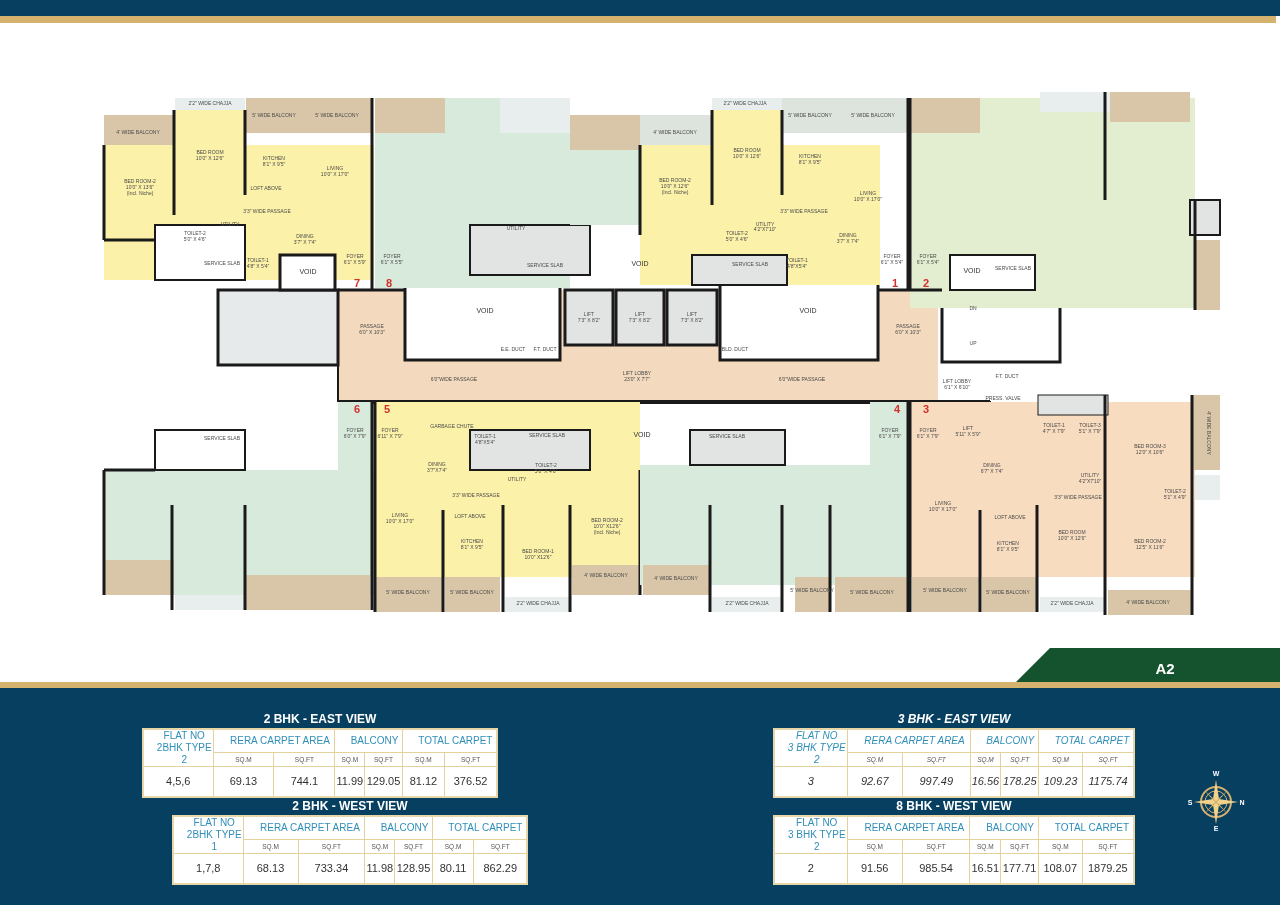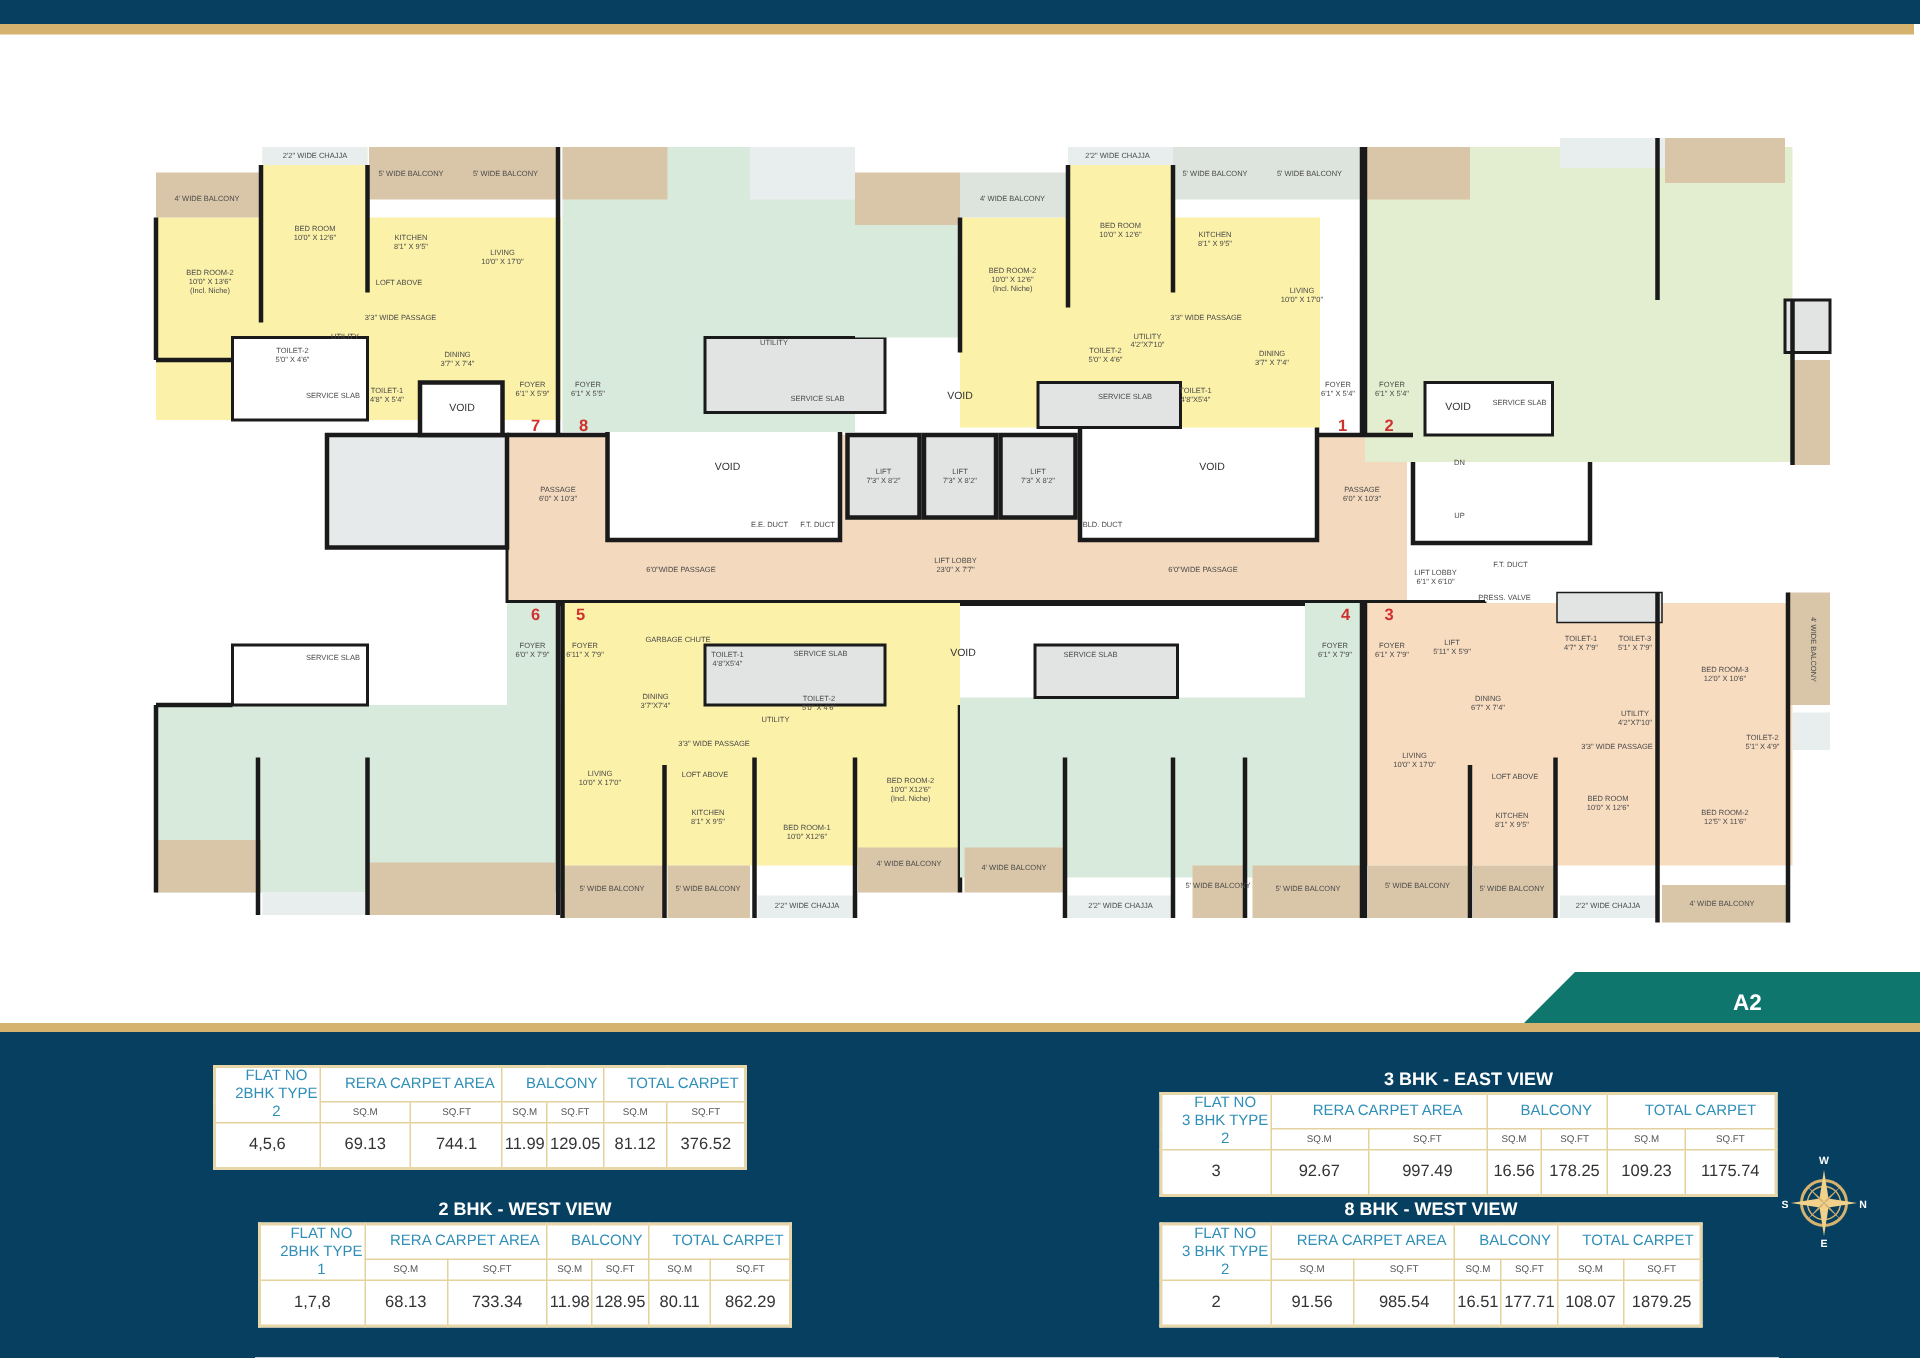--- a/index.html
+++ b/index.html
@@ -3,21 +3,21 @@
 <meta charset="utf-8">
 <style>
   * { box-sizing: border-box; margin: 0; padding: 0; }
   html, body { width: 1280px; height: 905px; overflow: hidden; background: #ffffff; font-family: "Liberation Sans", sans-serif; }
   .page { position: relative; width: 1280px; height: 905px; }
   .top-bar { position: absolute; left: 0; top: 0; width: 1280px; height: 16px; background: #063f5f; }
   .top-gold { position: absolute; left: 0; top: 16px; width: 1276px; height: 7px; background: #d6b26f; }
   .plan { position: absolute; left: 100px; top: 85px; width: 1125px; height: 535px; }
   .bottom-panel { position: absolute; left: 0; top: 688px; width: 1280px; height: 217px; background: #073f60; }
   .bottom-gold { position: absolute; left: 0; top: 682px; width: 1280px; height: 6px; background: #d6b26f; }
-  .tag { position: absolute; left: 1010px; top: 648px; width: 270px; height: 40px; background: #0f766e; clip-path: polygon(40px 0, 270px 0, 270px 40px, 0 40px); color: #fff; font-weight: bold; font-size: 15px; display: flex; align-items: center; justify-content: center; padding-left: 40px; }
+  .tag { position: absolute; left: 1010px; top: 648px; width: 270px; height: 40px; background: #14532d; clip-path: polygon(40px 0, 270px 0, 270px 40px, 0 40px); color: #fff; font-weight: bold; font-size: 15px; display: flex; align-items: center; justify-content: center; padding-left: 40px; }
   .tbl-wrap { position: absolute; width: 356px; }
   .tbl-title { color: #ffffff; font-weight: bold; font-size: 12px; text-align: center; height: 18px; line-height: 18px; }
   table.area { width: 100%; border-collapse: collapse; background: #ffffff; border: 2px solid #e7d7a8; }
   table.area td, table.area th { border: 1px solid #e3d29b; text-align: center; color: #333; }
   table.area .hd { color: #2f8fb8; font-size: 10px; font-weight: normal; line-height: 12px; padding-left: 12px; }
   table.area .sub { color: #555; font-size: 6.5px; }
   table.area .val { font-size: 11px; height: 30px; color: #333; }
   .compass { position: absolute; left: 1186px; top: 767px; width: 60px; height: 66px; }
   .room-label { font-family: "Liberation Sans", sans-serif; fill: #4a4a4a; font-size: 5px; text-anchor: middle; }
   .room-label-big { font-family: "Liberation Sans", sans-serif; fill: #333; font-size: 7px; text-anchor: middle; }
@@ -287,20 +287,21 @@
     <text class="flat-num" x="357" y="413">6</text>
     <text class="flat-num" x="357" y="287">7</text>
     <text class="flat-num" x="389" y="287">8</text>
   </svg>
 
   <div class="tag">A2</div>
   <div class="bottom-gold"></div>
   <div class="bottom-panel"></div>
 
   <div class="tbl-wrap" style="left:142px; top:710px;">
+    <div class="tbl-title">2 BHK - EAST VIEW</div>
     <table class="area">
       <tbody>
           <tr>
         <td rowspan="2" class="hd" style="width:70px;"><span>FLAT NO</span><br><span>2BHK TYPE 2</span></td>
         <td colspan="2" class="hd">RERA CARPET AREA</td>
         <td colspan="2" class="hd">BALCONY</td>
         <td colspan="2" class="hd">TOTAL CARPET</td>
       </tr>
       <tr>
         <td class="sub">SQ.M</td>
@@ -347,21 +348,21 @@
         <td class="val">733.34</td>
         <td class="val">11.98</td>
         <td class="val">128.95</td>
         <td class="val">80.11</td>
         <td class="val">862.29</td>
       </tr>
     </tbody>
       </table>
   </div>
 
-  <div class="tbl-wrap" style="left:773px; top:710px; width:412px;">
+  <div class="tbl-wrap" style="left:773px; top:710px; width:362px;font-style:italic;">
     <div class="tbl-title">3 BHK - EAST VIEW</div>
     <table class="area">
       <tbody>
           <tr>
         <td rowspan="2" class="hd" style="width:73px;"><span>FLAT NO</span><br><span>3 BHK TYPE 2</span></td>
         <td colspan="2" class="hd">RERA CARPET AREA</td>
         <td colspan="2" class="hd">BALCONY</td>
         <td colspan="2" class="hd">TOTAL CARPET</td>
       </tr>
       <tr>

